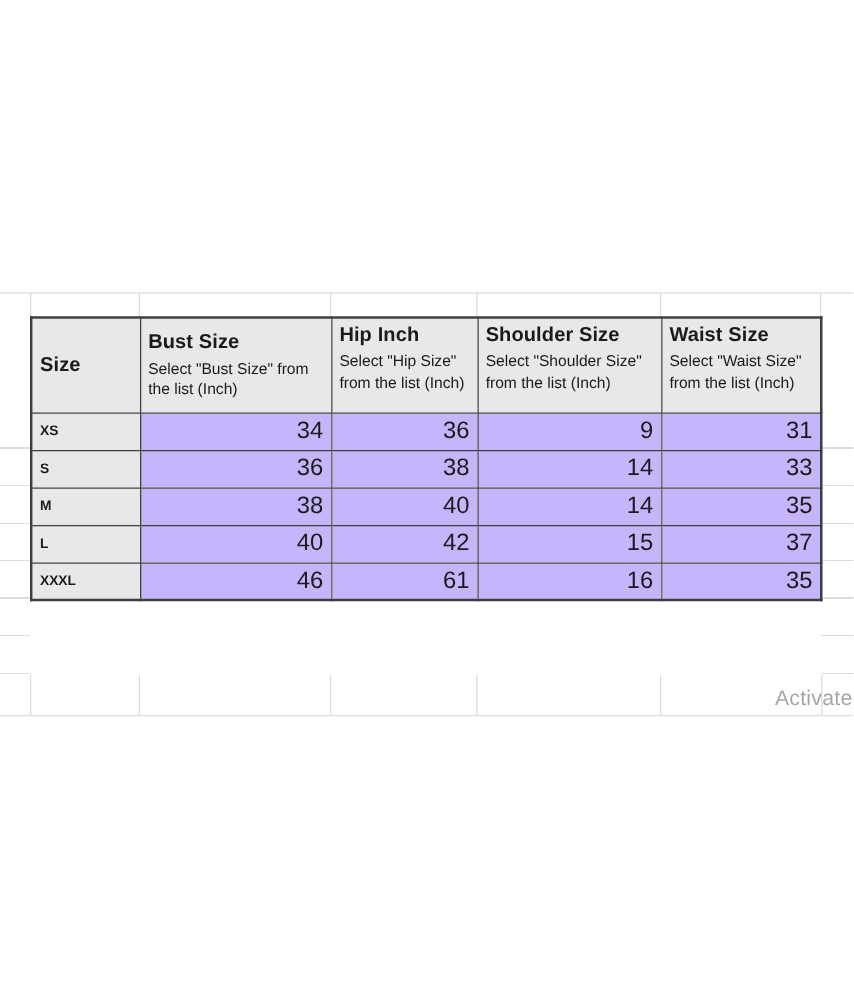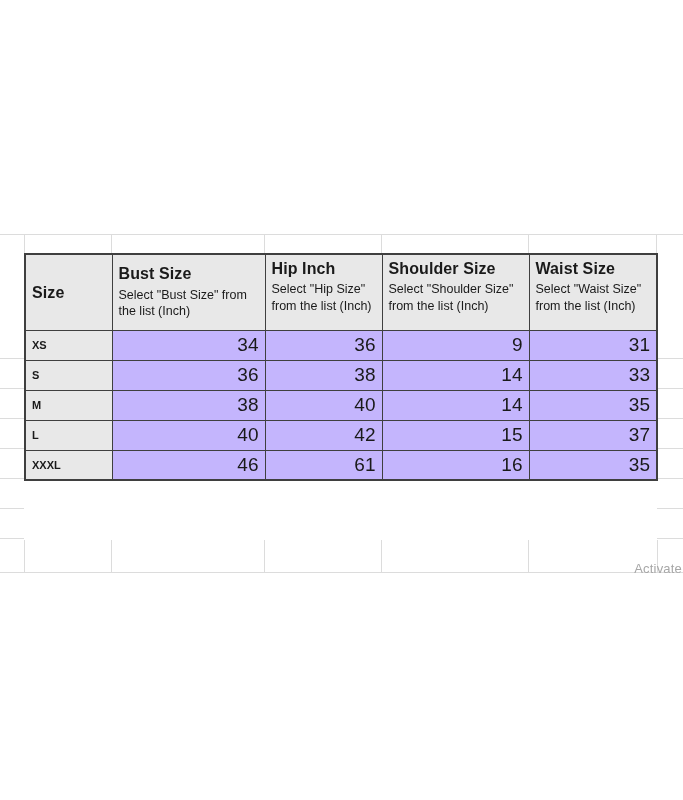--- a/index.html
+++ b/index.html
@@ -47,22 +47,22 @@
     background:var(--header-bg);
     font-size:11px;font-weight:bold;
     padding:0 4px 0 6px;vertical-align:middle;
   }
   .sizechart td.num-cell{
     background:#c4b5fd;text-align:right;
     font-size:19px;font-weight:normal;
     padding:0 6px 0 0;vertical-align:middle;
   }
   .watermark{
-    position:absolute;top:561px;right:1px;
-    font-size:13px;color:var(--wm);letter-spacing:0.2px;
+    position:absolute;top:549px;right:1px;
+    font-size:17px;color:var(--wm);letter-spacing:0.2px;
     white-space:nowrap;
   }
 </style>
 </head>
 <body>
 
 <div class="hgrid" style="left:0;top:234px;width:683px;"></div>
 <div class="vgrid" style="left:24px;top:234px;height:19px;"></div>
 <div class="vgrid" style="left:111px;top:234px;height:19px;"></div>
 <div class="vgrid" style="left:264px;top:234px;height:19px;"></div>

